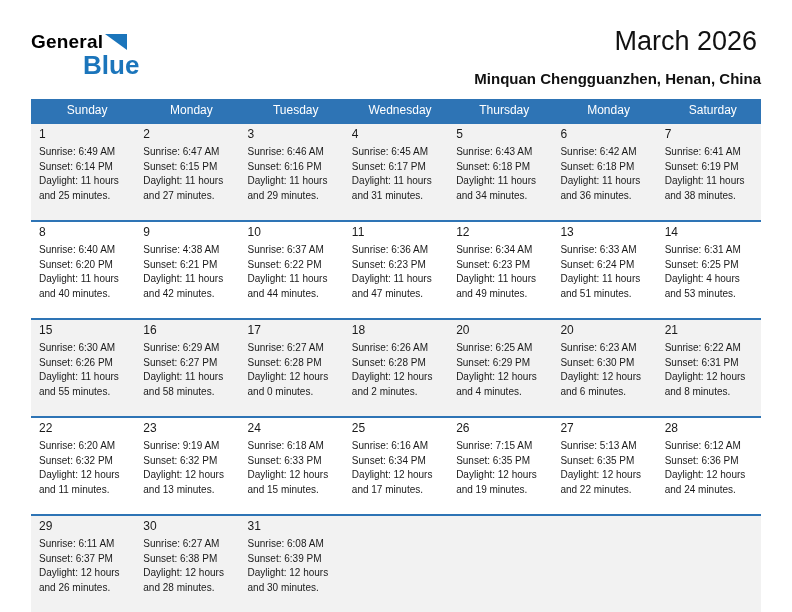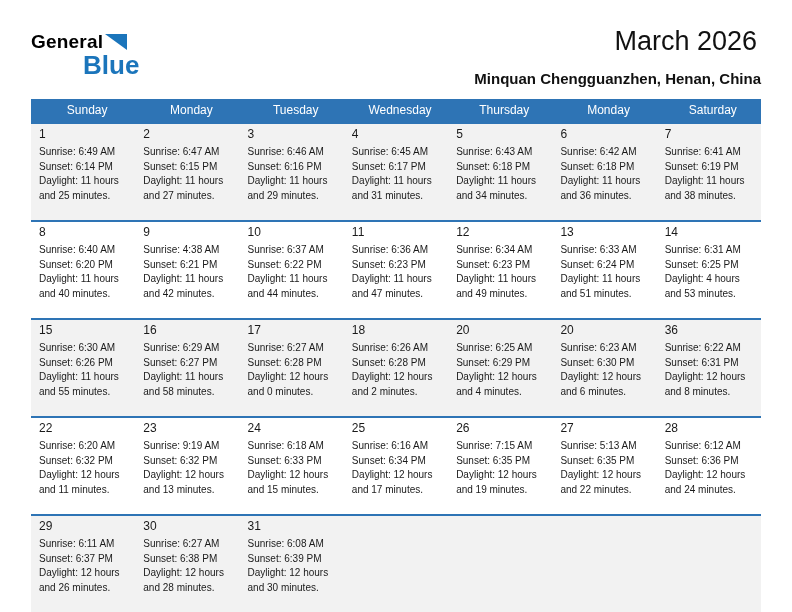--- a/index.html
+++ b/index.html
@@ -199,21 +199,21 @@
             <div class="day-info">Sunset: 6:29 PM</div>
             <div class="day-info">Daylight: 12 hours and 4 minutes.</div>
           </td>
           <td>
             <div class="day-num">20</div>
             <div class="day-info">Sunrise: 6:23 AM</div>
             <div class="day-info">Sunset: 6:30 PM</div>
             <div class="day-info">Daylight: 12 hours and 6 minutes.</div>
           </td>
           <td>
-            <div class="day-num">36</div>
+            <div class="day-num">21</div>
             <div class="day-info">Sunrise: 6:22 AM</div>
             <div class="day-info">Sunset: 6:31 PM</div>
             <div class="day-info">Daylight: 12 hours and 8 minutes.</div>
           </td>
         </tr>
         <tr>
           <td>
             <div class="day-num">22</div>
             <div class="day-info">Sunrise: 6:20 AM</div>
             <div class="day-info">Sunset: 6:32 PM</div>

